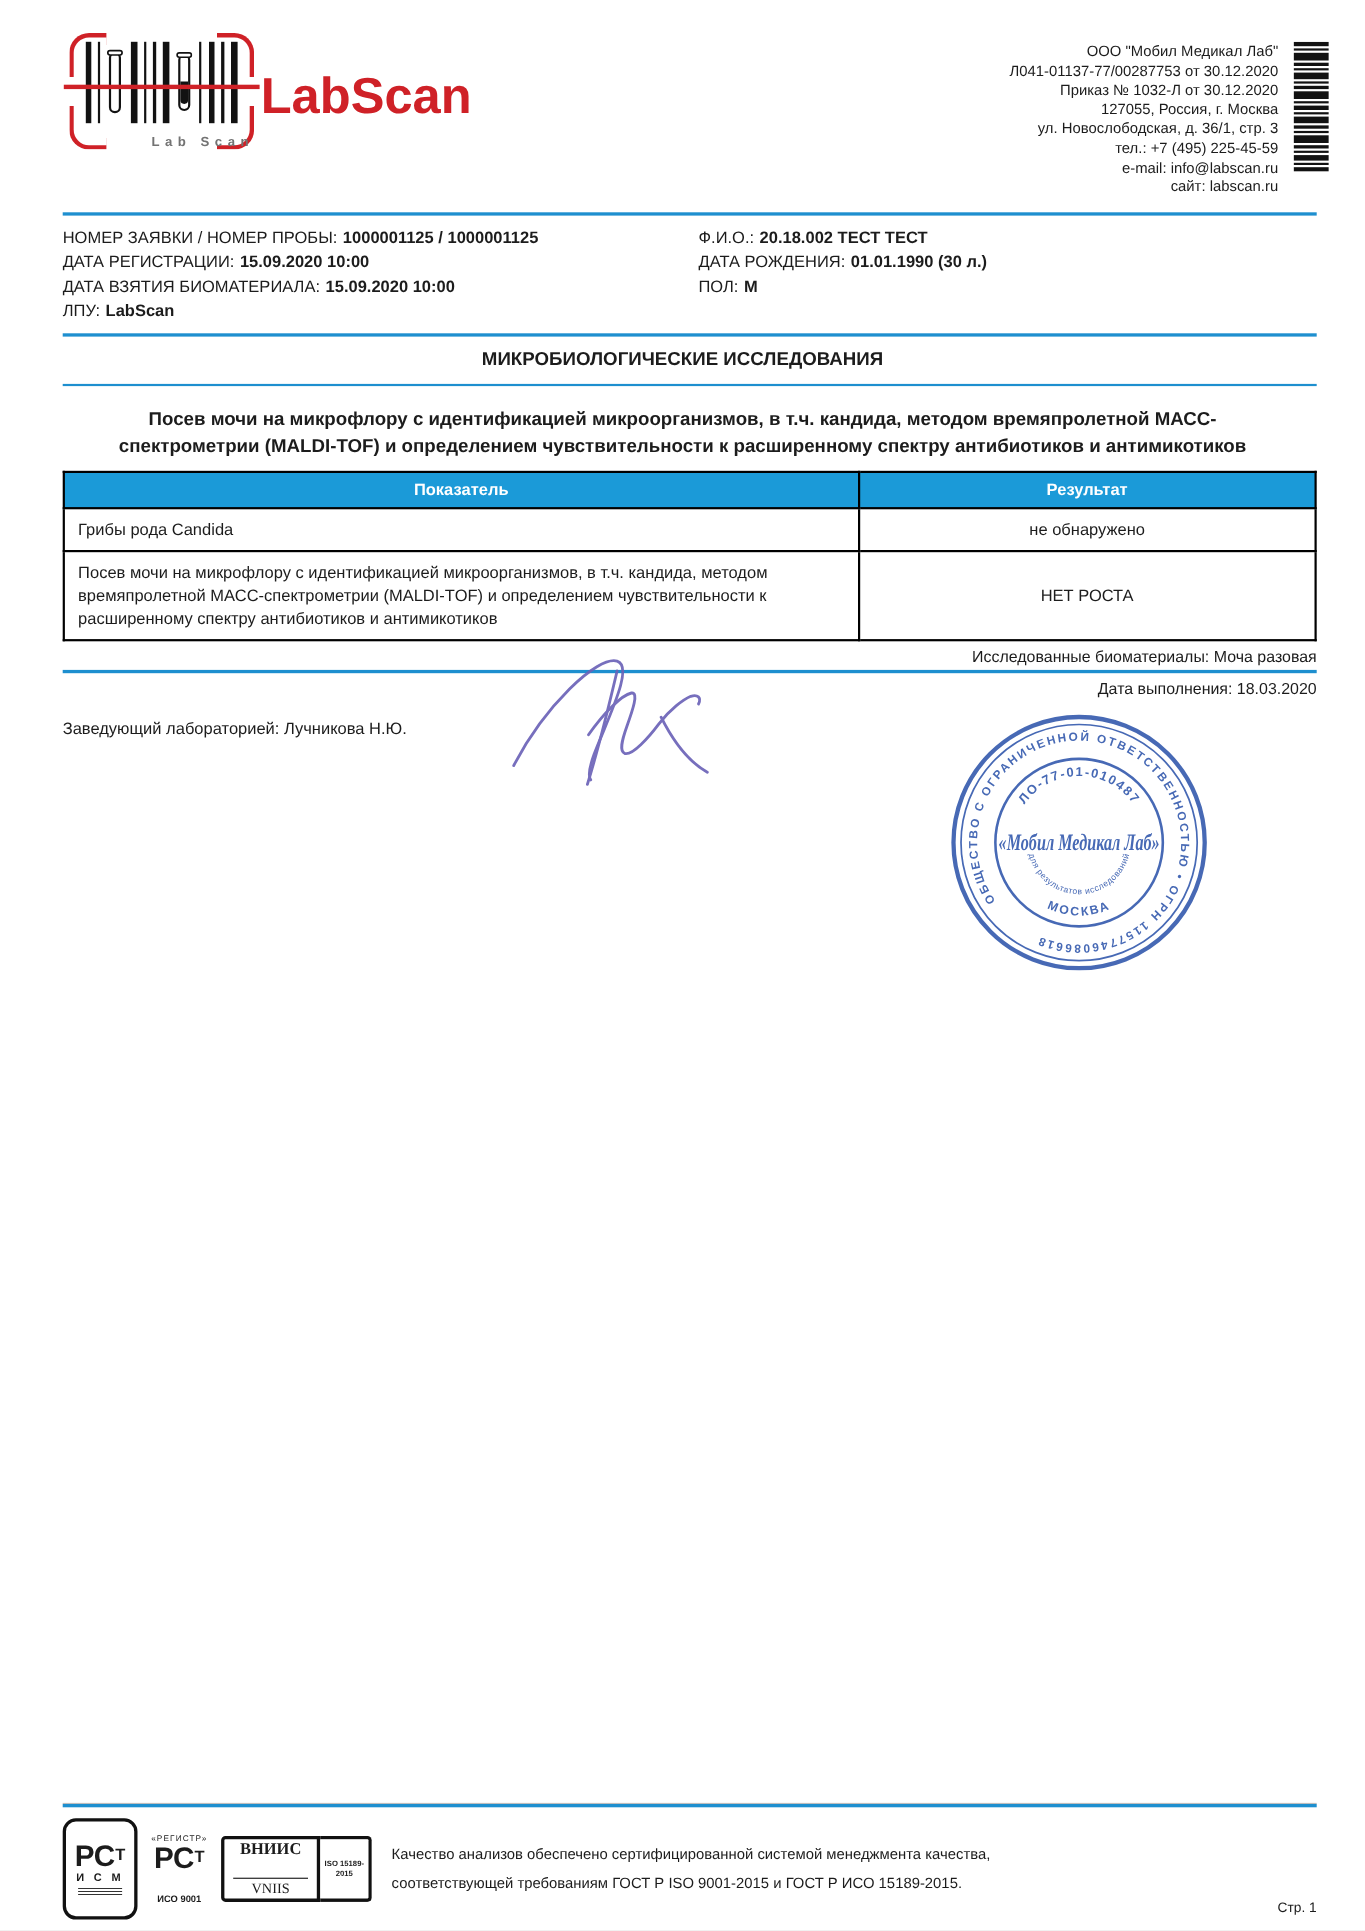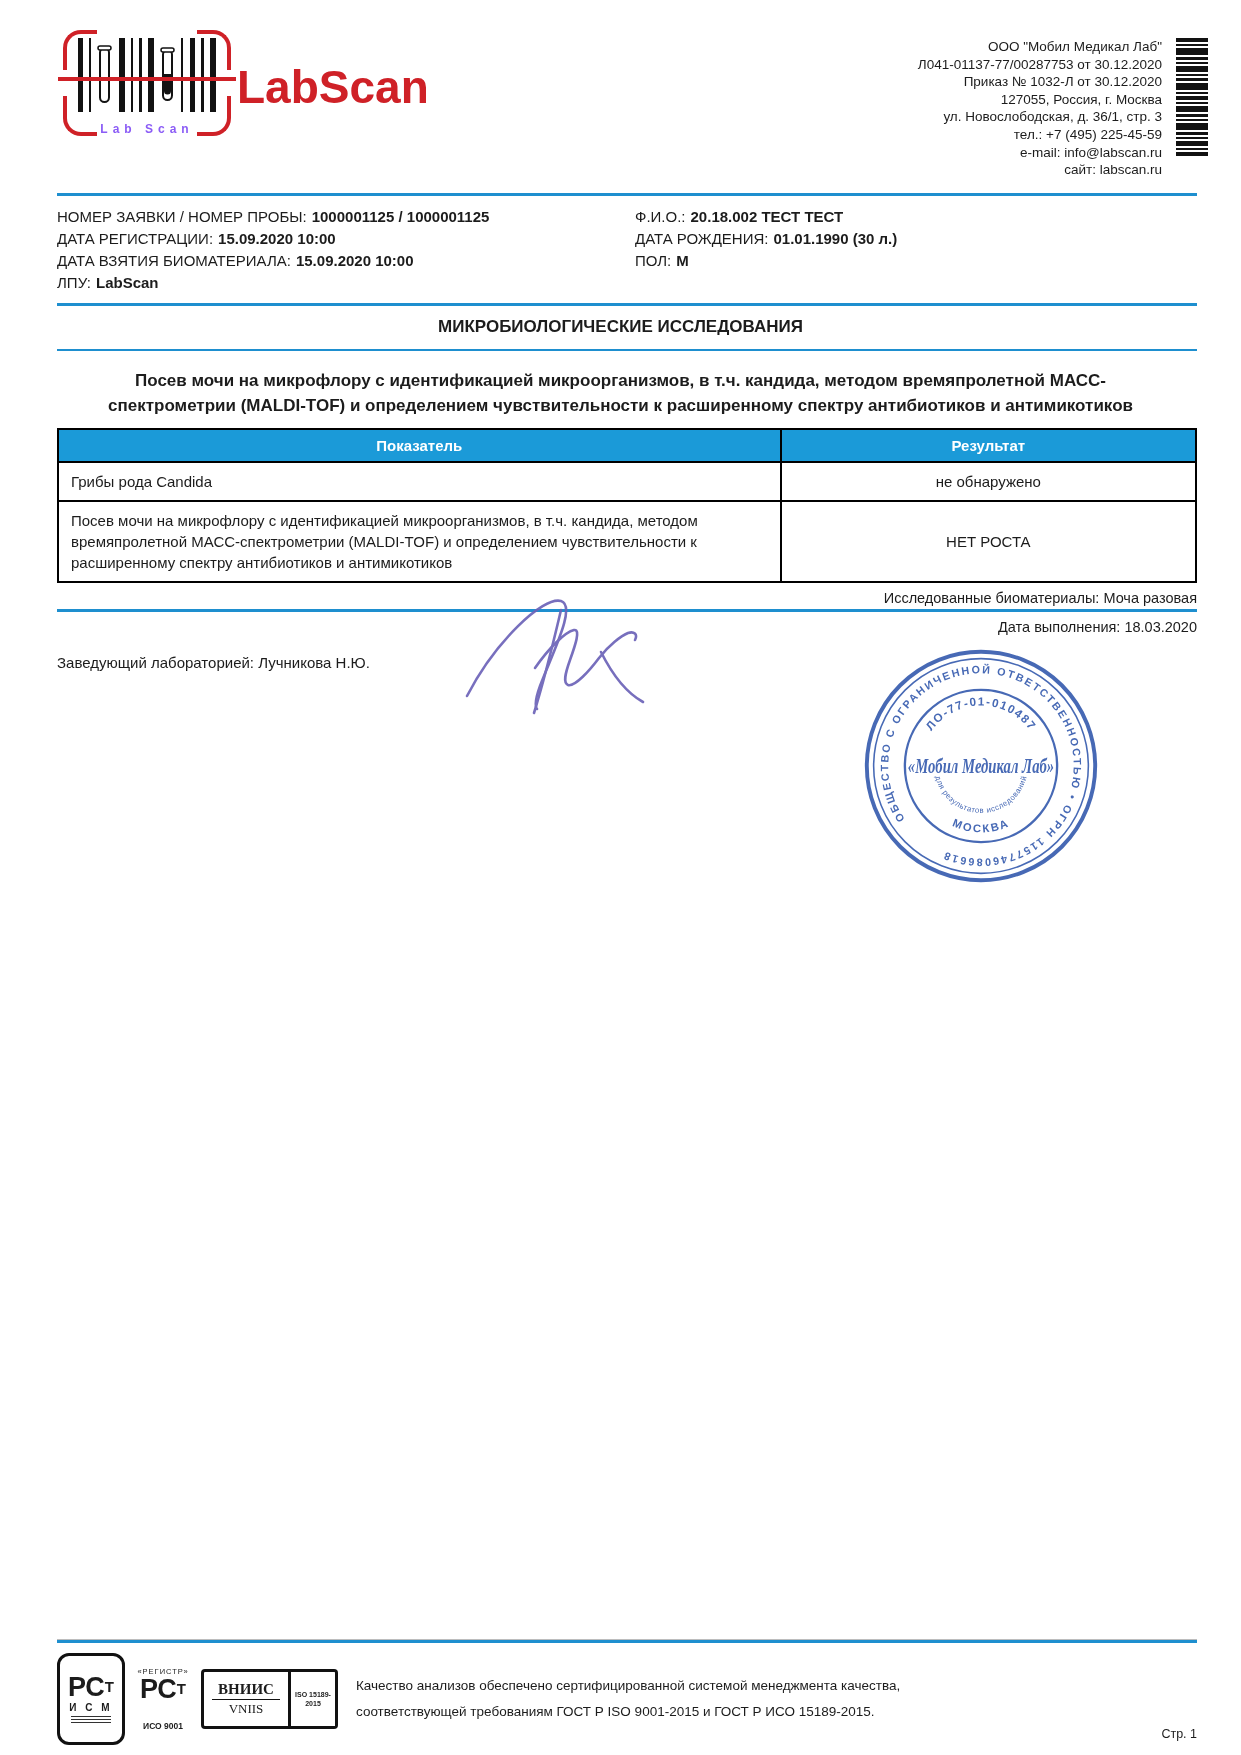--- a/index.html
+++ b/index.html
@@ -13,21 +13,21 @@
   .logo-box{position:relative;width:168px;height:106px;}
   .corner{position:absolute;width:30px;height:36px;border:0 solid #cf2127;}
   .c-tl{left:0;top:0;border-left-width:4px;border-top-width:4px;border-top-left-radius:18px;}
   .c-tr{right:0;top:0;border-right-width:4px;border-top-width:4px;border-top-right-radius:18px;}
   .c-bl{left:0;bottom:0;border-left-width:4px;border-bottom-width:4px;border-bottom-left-radius:18px;}
   .c-br{right:0;bottom:0;border-right-width:4px;border-bottom-width:4px;border-bottom-right-radius:18px;}
   .lbars{position:absolute;left:15px;right:15px;top:8px;bottom:24px;display:flex;justify-content:space-between;align-items:stretch;}
   .bar{background:#121212;}
   .tube{align-self:center;}
   .strike{position:absolute;left:-5px;right:-5px;top:47px;height:4px;background:#cf2127;z-index:3;}
-  .logo-sub{position:absolute;bottom:0;width:100%;text-align:center;color:#8b5cf6;font-weight:bold;font-size:12px;letter-spacing:5px;white-space:nowrap;}
+  .logo-sub{position:absolute;bottom:0;width:100%;text-align:right;color:#737373;font-weight:bold;font-size:12px;letter-spacing:5px;white-space:nowrap;}
   .brand{font-size:46px;font-weight:700;color:#cf2127;margin:30px 0 0 6px;letter-spacing:0px;}
   .company{margin-left:auto;text-align:right;font-size:13.5px;line-height:17.6px;padding-top:8px;}
   .hbarcode{margin-left:14px;margin-top:8px;flex:0 0 auto;}
   
   .rule{height:3px;background:#1e8fcf;margin:0 44px 0 57px;}
   .rule.thin{height:2px;}
   
   .order{display:flex;padding:10px 44px 0 57px;font-size:15px;line-height:22px;}
   .order .col-l{width:578px;flex:0 0 auto;}
   .lbl{margin-right:5px;}
@@ -57,21 +57,21 @@
   .logo-rst1{width:62px;height:86px;border:3px solid #111;border-radius:12px;display:flex;flex-direction:column;align-items:center;justify-content:center;}
   .rst-glyph{font-weight:bold;font-size:27px;line-height:26px;}
   .rst-glyph .t{font-size:15px;vertical-align:top;}
   .rst-sub{font-size:10px;font-weight:bold;letter-spacing:3px;margin-top:2px;}
   .micro{width:40px;height:8px;margin-top:3px;background:repeating-linear-gradient(#333 0 1px,transparent 1px 3px);}
   .logo-rst2{width:58px;height:86px;display:flex;flex-direction:column;align-items:center;justify-content:center;}
   .rst2-top{font-size:7.5px;font-weight:normal;letter-spacing:1px;}
   .rst2-sub{font-size:8.5px;font-weight:bold;margin-top:19px;text-align:right;}
   .logo-vniis{display:flex;align-items:center;height:60px;}
   .vniis-main{width:84px;height:54px;border:3px solid #111;border-radius:4px 0 0 4px;display:flex;flex-direction:column;align-items:center;justify-content:center;font-family:"Liberation Serif",serif;}
-  .vniis-ru{font-size:15px;font-weight:bold;border-bottom:1.5px solid #111;padding:0 6px 1px 6px;}
+  .vniis-ru{font-size:15px;font-weight:bold;border-bottom:1.5px solid #111;padding:0 6px 17px 6px;}
   .vniis-en{font-size:13px;padding-top:1px;}
   .iso-box{width:44px;height:54px;border:3px solid #111;border-left:none;border-radius:0 4px 4px 0;display:flex;align-items:center;justify-content:center;font-size:7px;font-weight:bold;text-align:center;line-height:9px;}
   .quality{margin-left:18px;font-size:13.5px;line-height:26px;}
   .page-num{position:absolute;right:44px;bottom:14px;font-size:12.5px;}
 </style>
 </head>
 <body>
 
 <div class="page">
 

